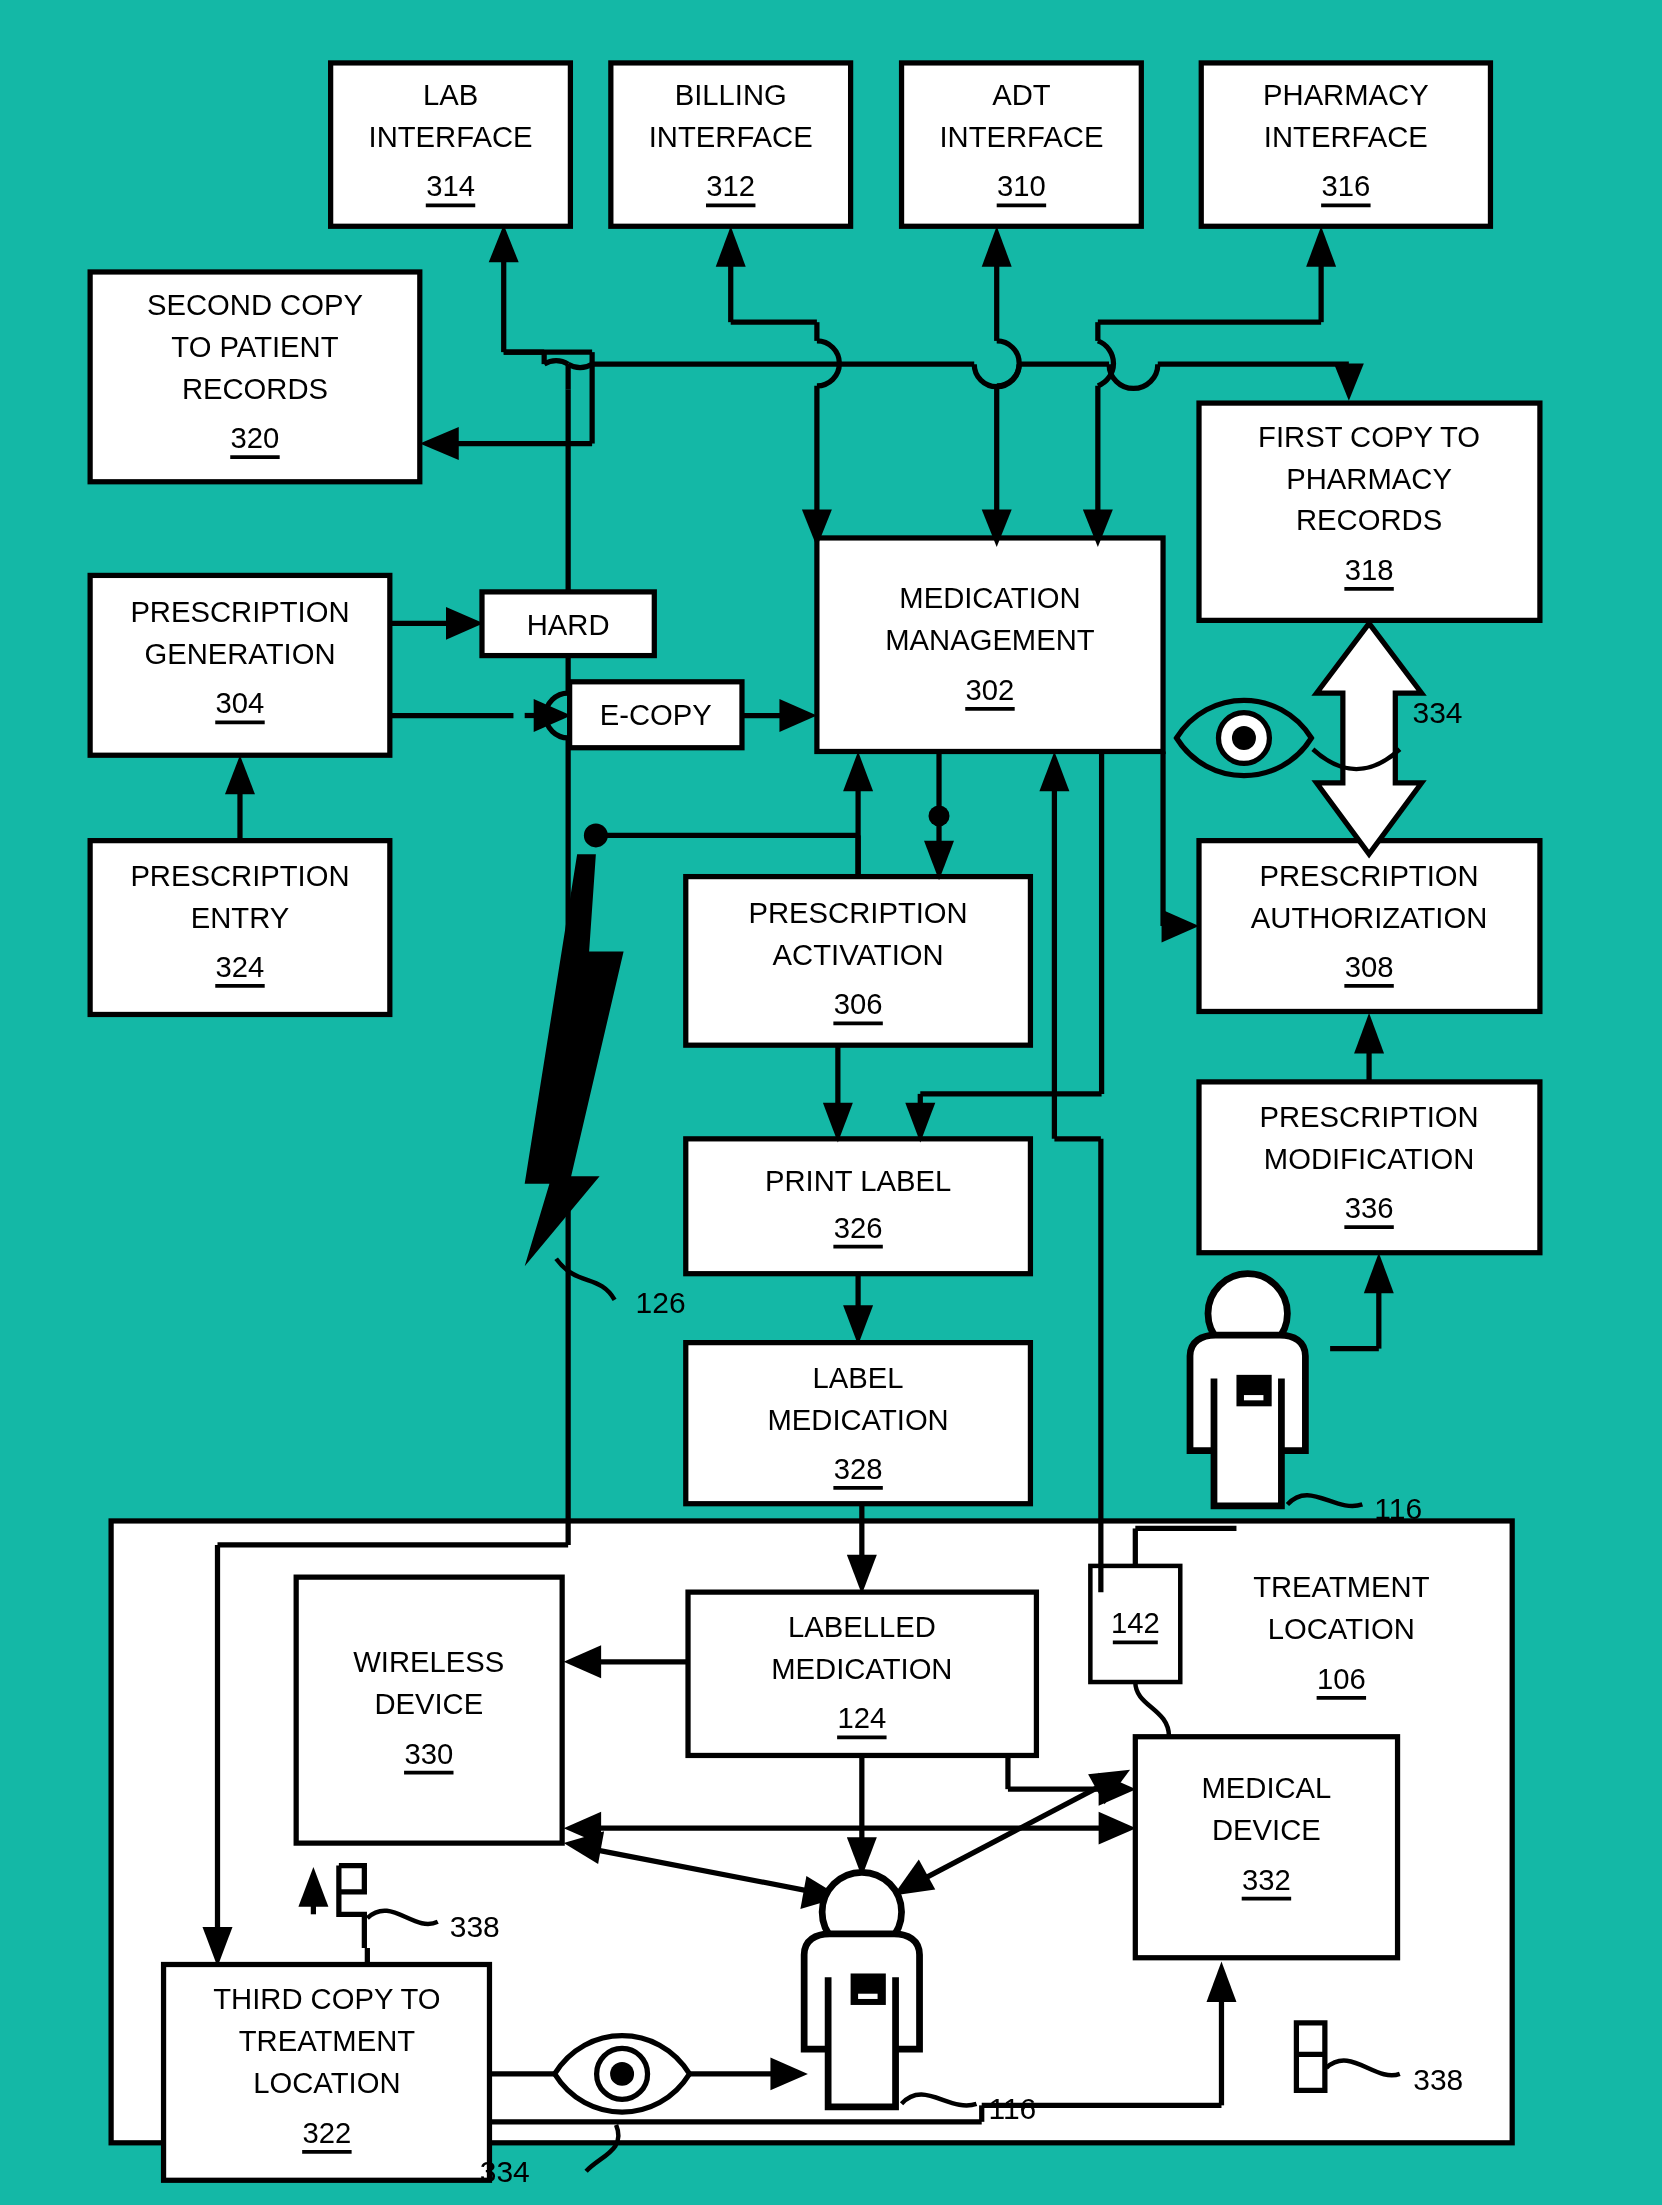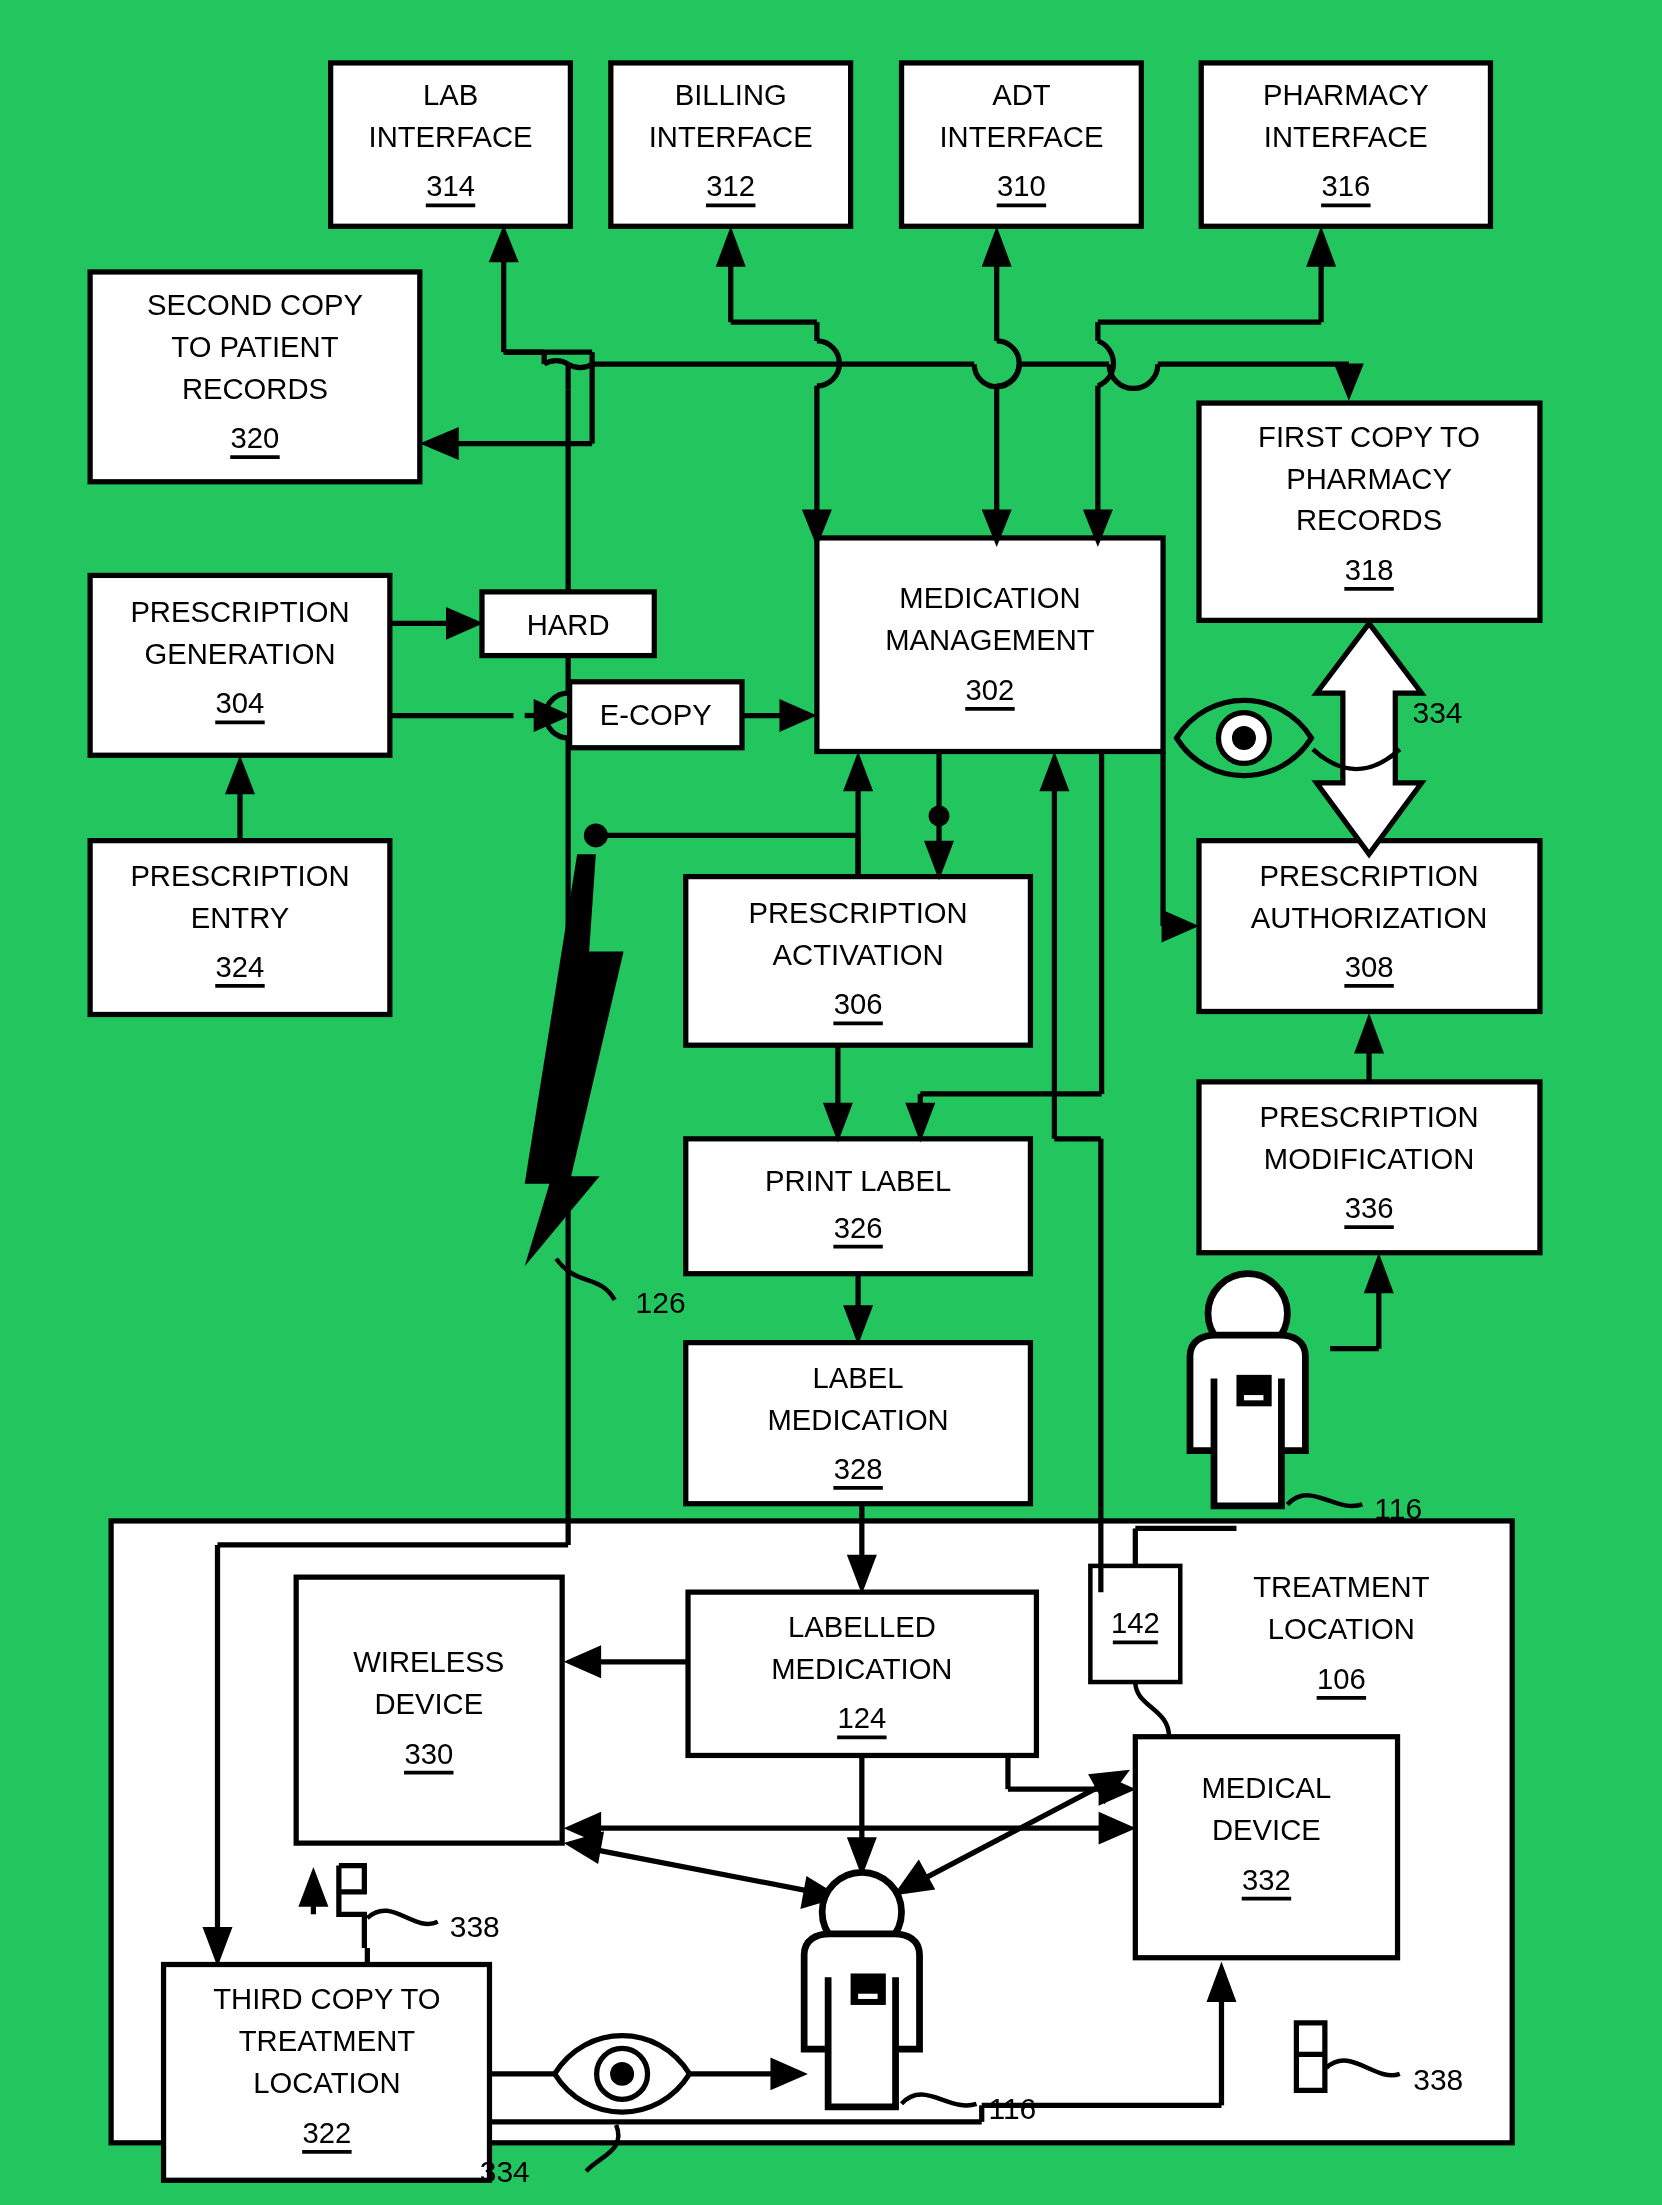--- a/index.html
+++ b/index.html
@@ -1,17 +1,17 @@
 <!DOCTYPE html>
 <html style="font-size:12px"><head>
 <meta charset="utf-8">
 <style>
   html,body{margin:0;padding:0;background:#ffffff;}
   body{font-family:"Liberation Sans",sans-serif;}
-  #stage{position:relative;width:1663px;height:2205px;background:#22c55e;overflow:hidden;}
+  #stage{position:relative;width:1663px;height:2205px;background:#14b8a6;overflow:hidden;}
   svg{position:absolute;top:0;left:0;width:1663px;height:2205px;}
   .bx{fill:#fff;stroke:#000;stroke-width:7;}
   .bx-thin{fill:#fff;stroke:#000;stroke-width:6;}
   .ln{fill:none;stroke:#000;stroke-width:7;stroke-linecap:butt;stroke-linejoin:miter;}
   .ln-thin{fill:none;stroke:#000;stroke-width:6;}
   .sh{fill:#000;stroke:none;}
   .hollow{fill:#fff;stroke:#000;stroke-width:7;}
   .figbody{fill:#fff;stroke:#000;stroke-width:9;}
   text{font-family:"Liberation Sans",sans-serif;fill:#000;}
   .t{font-size:39px;text-anchor:middle;letter-spacing:0px;}

